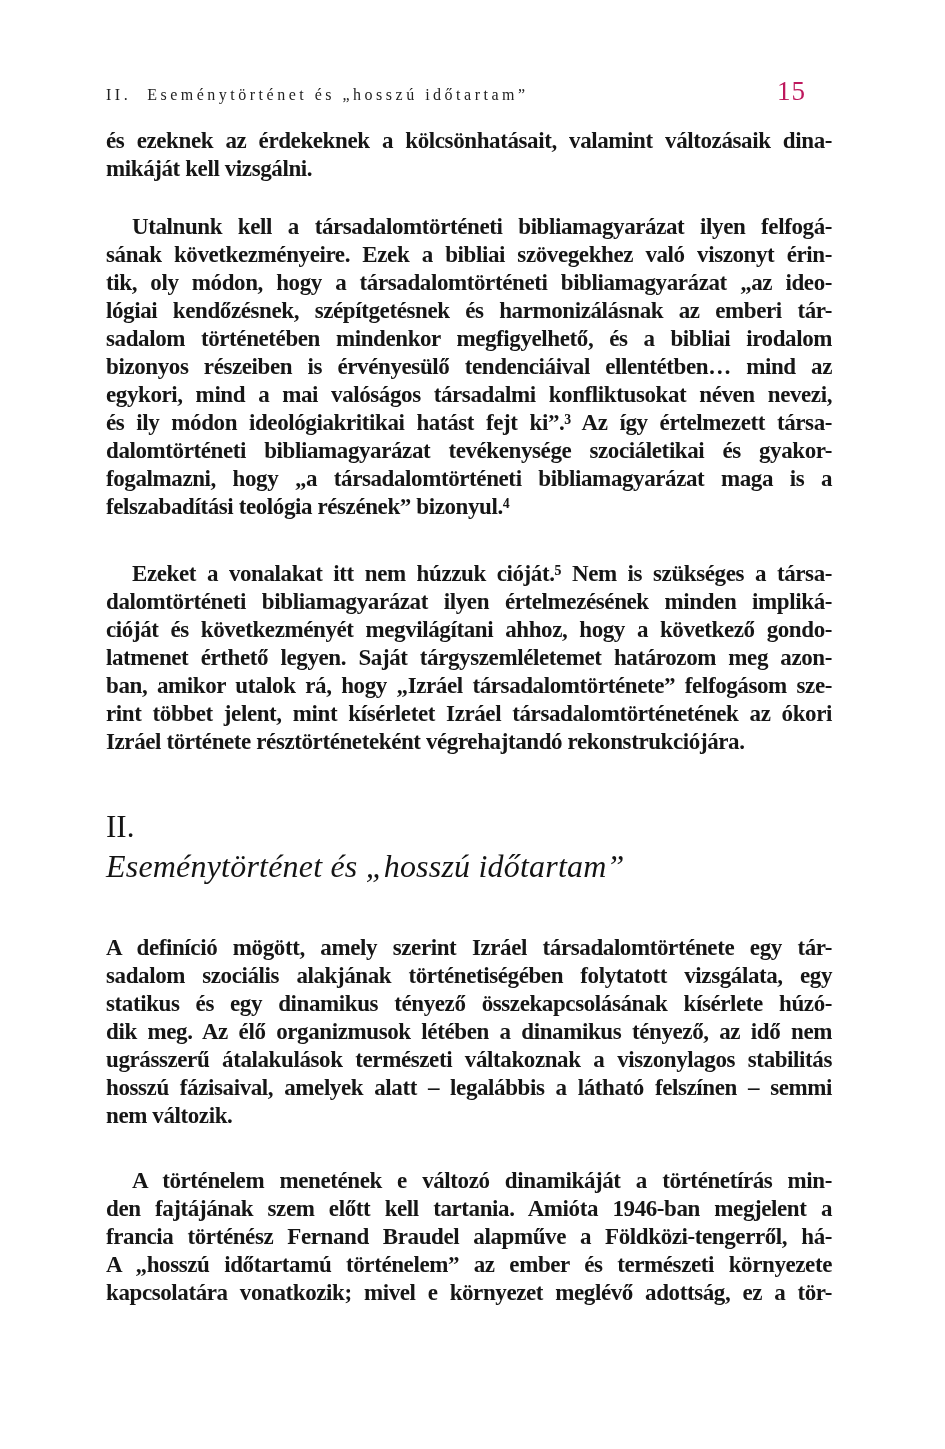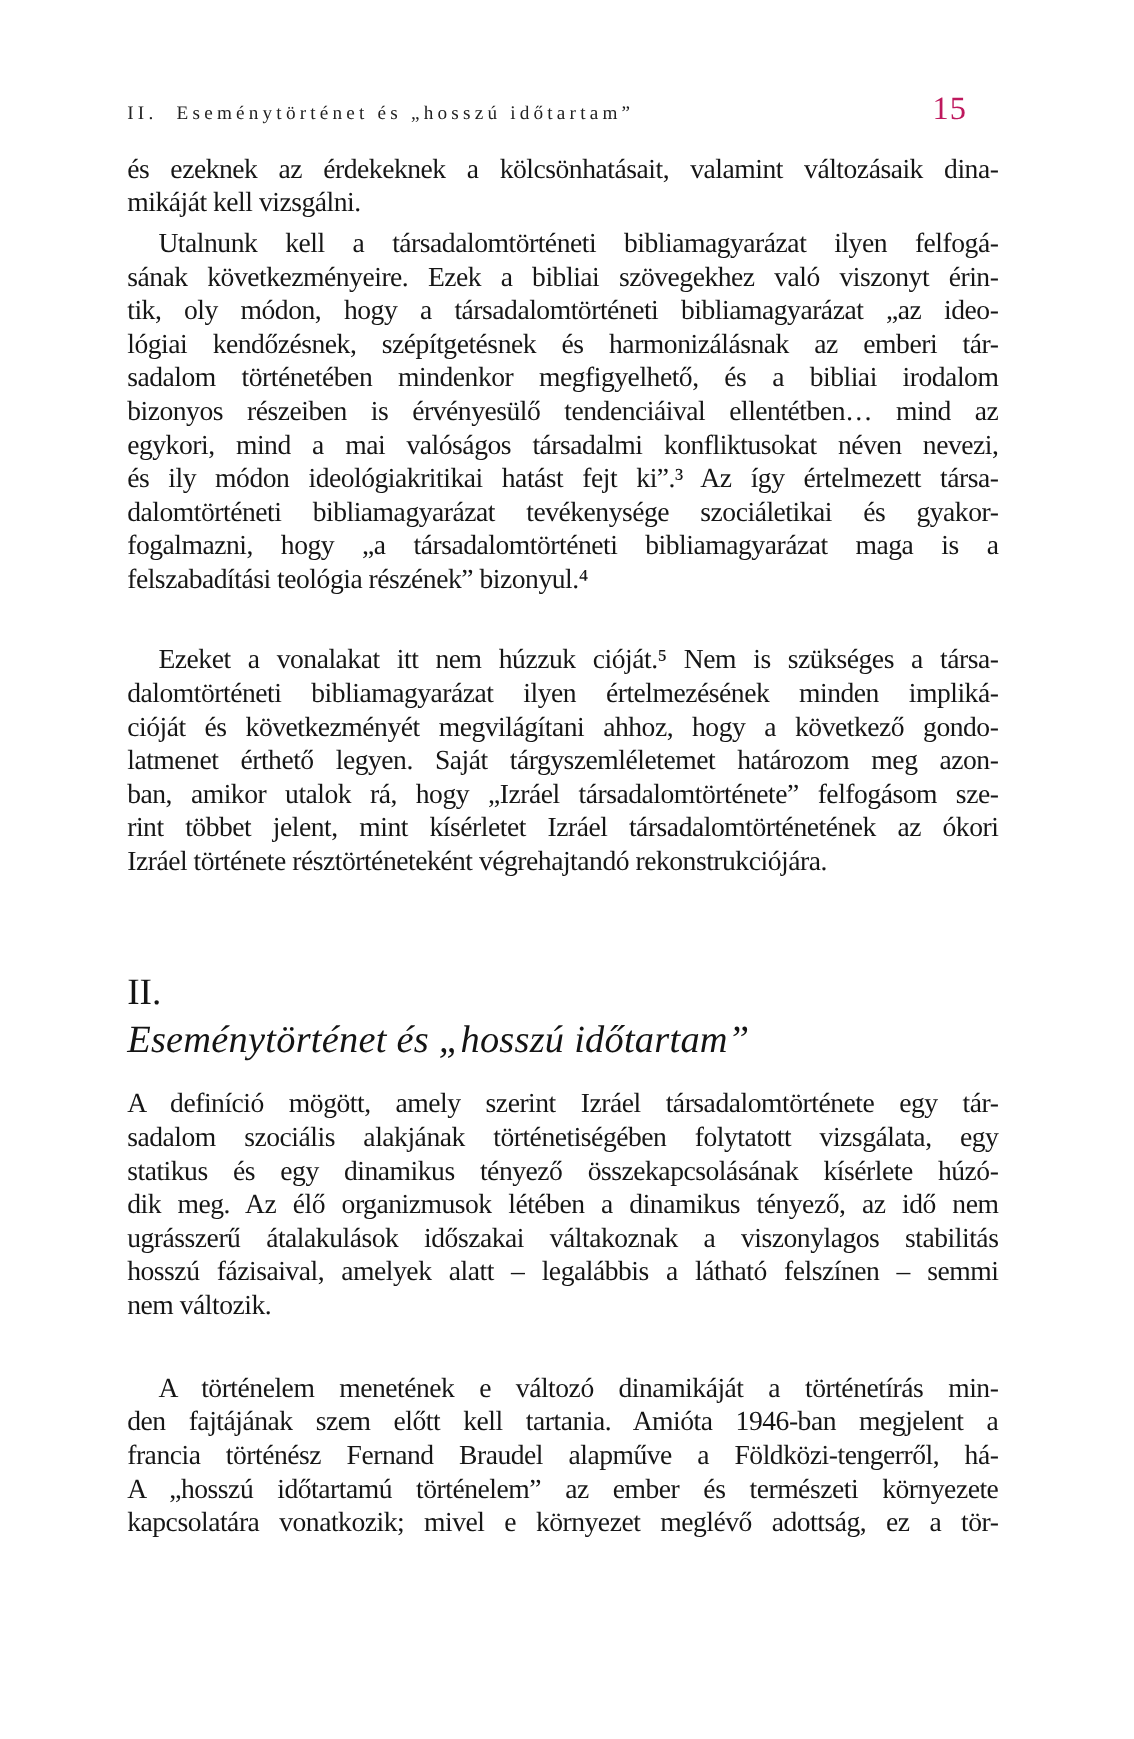--- a/index.html
+++ b/index.html
@@ -43,29 +43,31 @@
     color: #be185d;
   }
   
   .para {
     position: absolute;
     left: 106px;
     width: 726px;
     font-size: 23px;
     line-height: 28px;
     letter-spacing: -0.4px;
+    font-weight: bold;
   }
   .tline {
     white-space: nowrap;
     text-align: justify;
     text-align-last: justify;
     height: 28px;
   }
   .tline.indent {
     text-indent: 26px;
+    margin-top: 24px;
   }
   .tline.end {
     text-align-last: left;
   }
   
   .sec-num {
     position: absolute;
     left: 106px;
     top: 810px;
     font-size: 31px;
@@ -120,26 +122,26 @@
     <div class="tline">cióját és következményét megvilágítani ahhoz, hogy a következő gondo-</div>
     <div class="tline">latmenet érthető legyen. Saját tárgyszemléletemet határozom meg azon-</div>
     <div class="tline">ban, amikor utalok rá, hogy „Izráel társadalomtörténete” felfogásom sze-</div>
     <div class="tline">rint többet jelent, mint kísérletet Izráel társadalomtörténetének az ókori</div>
     <div class="tline end">Izráel története résztörténeteként végrehajtandó rekonstrukciójára.</div>
   </div>
 
   <div class="sec-num">II.</div>
   <div class="sec-title">Eseménytörténet és „hosszú időtartam”</div>
 
-  <div class="para" style="top:906px">
+  <div class="para" style="top:934px">
     <div class="tline">A definíció mögött, amely szerint Izráel társadalomtörténete egy tár-</div>
     <div class="tline">sadalom szociális alakjának történetiségében folytatott vizsgálata, egy</div>
     <div class="tline">statikus és egy dinamikus tényező összekapcsolásának kísérlete húzó-</div>
     <div class="tline">dik meg. Az élő organizmusok létében a dinamikus tényező, az idő nem</div>
-    <div class="tline">ugrásszerű átalakulások időszakai váltakoznak a viszonylagos stabilitás</div>
+    <div class="tline">ugrásszerű átalakulások természeti váltakoznak a viszonylagos stabilitás</div>
     <div class="tline">hosszú fázisaival, amelyek alatt – legalábbis a látható felszínen – semmi</div>
     <div class="tline end">nem változik.</div>
   </div>
 
   <div class="para" style="top:1143px">
     <div class="tline indent">A történelem menetének e változó dinamikáját a történetírás min-</div>
     <div class="tline">den fajtájának szem előtt kell tartania. Amióta 1946-ban megjelent a</div>
     <div class="tline">francia történész Fernand Braudel alapműve a Földközi-tengerről, há-</div>
     <div class="tline">A „hosszú időtartamú történelem” az ember és természeti környezete</div>
     <div class="tline">kapcsolatára vonatkozik; mivel e környezet meglévő adottság, ez a tör-</div>

